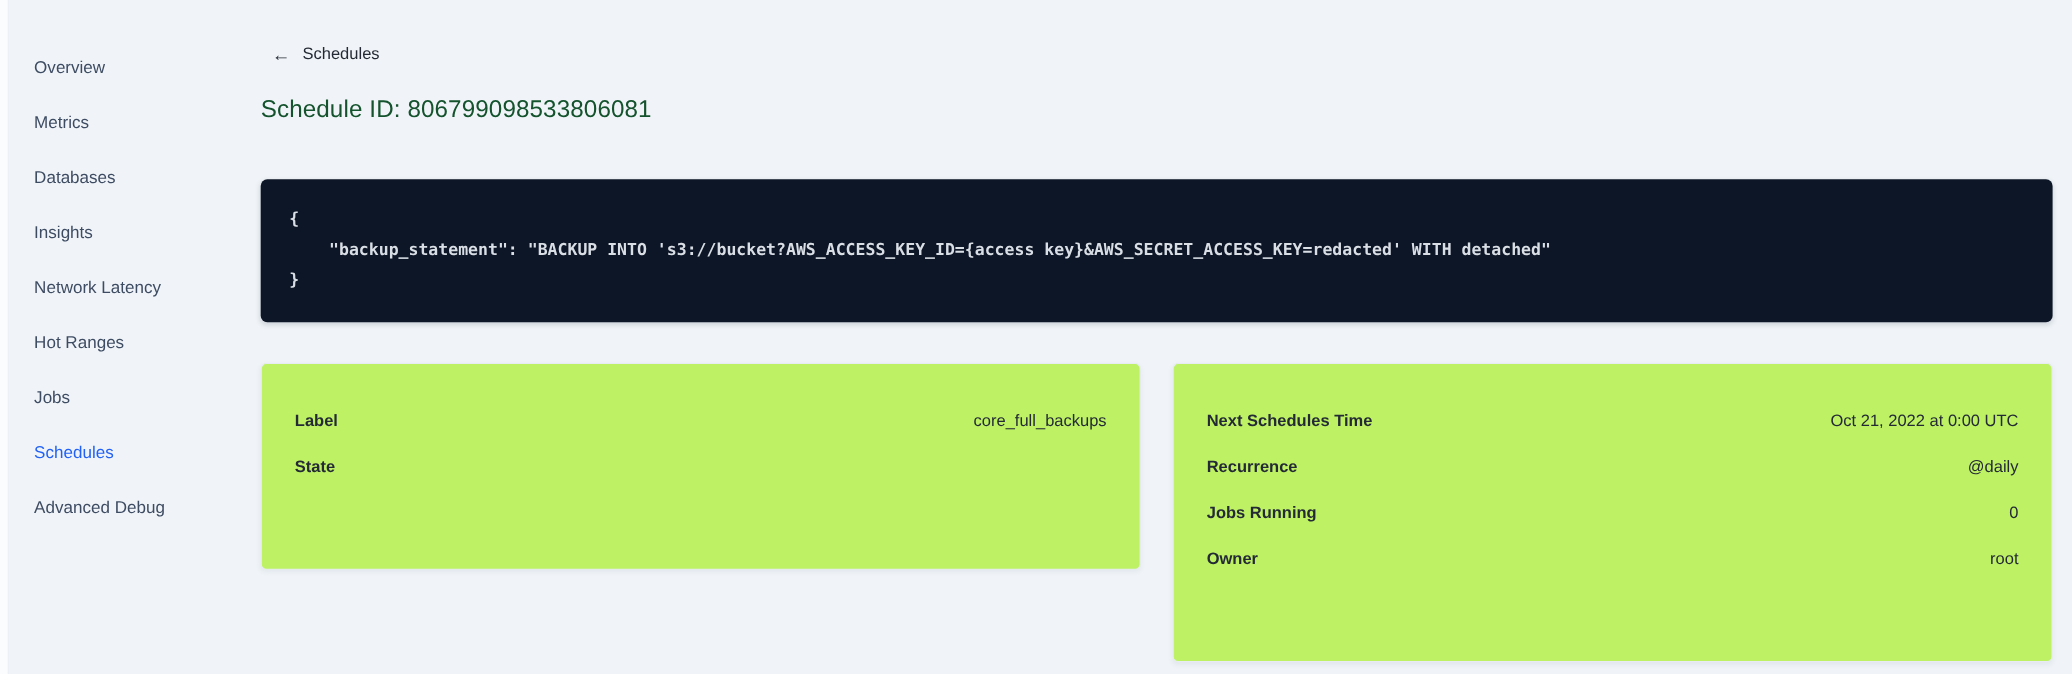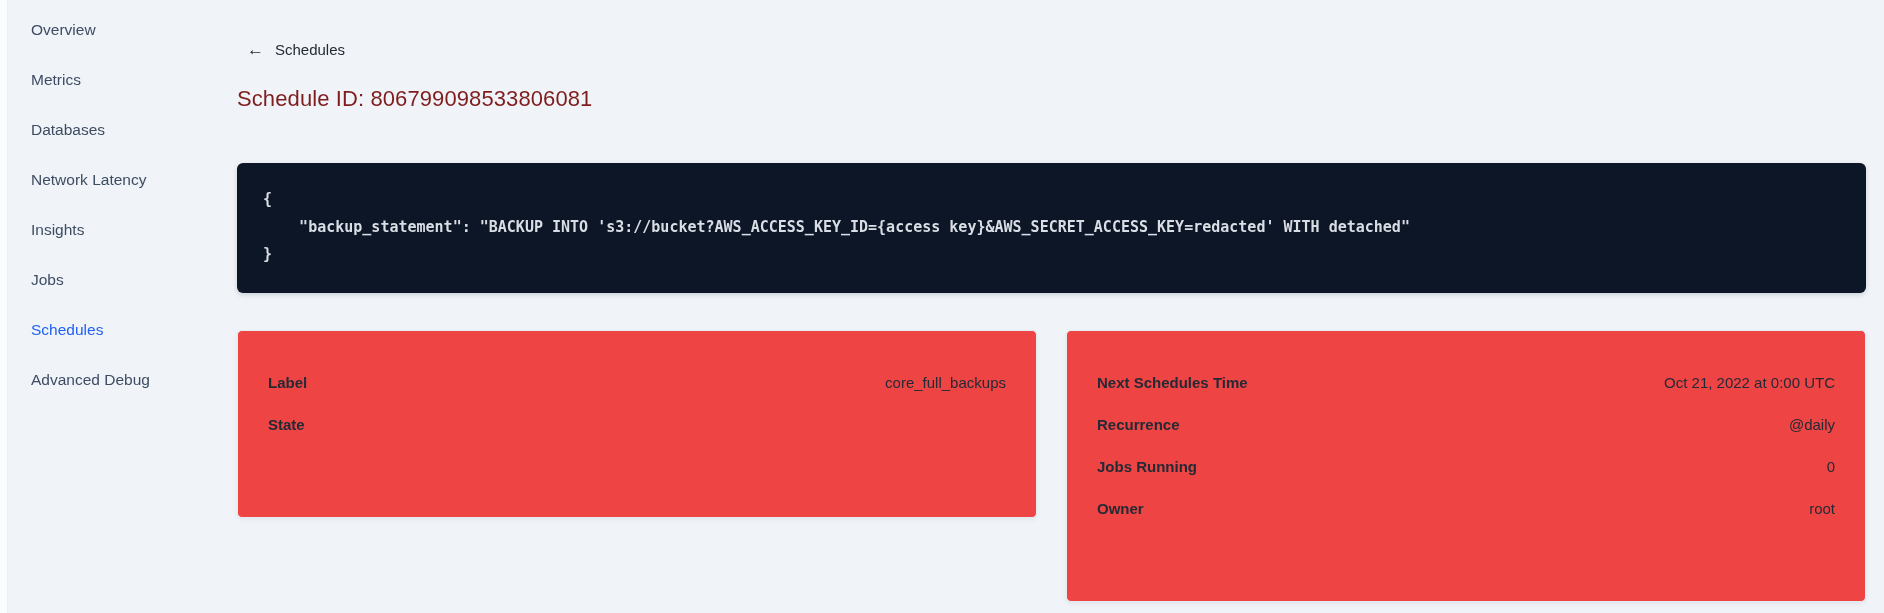--- a/index.html
+++ b/index.html
@@ -10,21 +10,21 @@
     overflow: hidden;
     position: relative;
     color: #242a35;
   }
   .left-edge-strip {
     position: absolute; left: 0; top: 0; width: 8px; height: 613px;
     background: #fbfcfe; border-right: 1px solid #eaeff5;
   }
   
   .sidebar {
-    position: absolute; left: 8px; top: 5px; width: 200px;
+    position: absolute; left: 8px; top: 37px; width: 200px;
     list-style: none;
   }
   .sidebar-item {
     height: 50px; display: flex; align-items: center;
     padding-left: 23px;
     font-size: 15.5px; color: #3e4c63;
     cursor: pointer; white-space: nowrap;
   }
   .sidebar-item.active { color: #2161f5; font-weight: 500; }
   
@@ -33,21 +33,21 @@
   }
   .back-link {
     position: absolute; left: 10px; top: 41px;
     display: flex; align-items: center; gap: 11px;
     font-size: 15px; color: #242a35; cursor: pointer;
     background: none; border: none; font-family: inherit;
   }
   .back-arrow { font-size: 17px; line-height: 1; color: #242a35; }
   .page-title {
     position: absolute; left: 0; top: 86px;
-    font-size: 22px; font-weight: 500; color: #7f1d1d;
+    font-size: 22px; font-weight: 500; color: #14532d;
     letter-spacing: 0.1px;
   }
   .code-block {
     position: absolute; left: 0; top: 163px;
     width: 1629px; height: 130px;
     background: #0d1626; border-radius: 6px;
     padding: 23px 26px;
     box-shadow: 0 2px 5px rgba(40,55,80,0.18);
   }
   .code-block pre {
@@ -56,21 +56,21 @@
     line-height: 27.5px;
     color: #d9dee5;
     white-space: pre;
   }
   
   .cards-row {
     position: absolute; left: 0; top: 330px; width: 1629px;
     display: flex; gap: 29px; align-items: flex-start;
   }
   .card {
-    width: 800px; background: #ef4444;
+    width: 800px; background: #bef264;
     border: 1px solid #e7ecf2; border-radius: 5px;
     box-shadow: 0 2px 5px rgba(60,75,100,0.07);
     padding: 30px 30px 0 30px;
   }
   .card.left  { height: 188px; }
   .card.right { height: 272px; }
   .detail-row {
     height: 42px; display: flex; align-items: center;
     justify-content: space-between;
   }
@@ -79,22 +79,23 @@
 </style>
 </head>
 <body>
 
 <div class="left-edge-strip"></div>
 
 <ul class="sidebar">
   <li class="sidebar-item">Overview</li>
   <li class="sidebar-item">Metrics</li>
   <li class="sidebar-item">Databases</li>
+  <li class="sidebar-item">Insights</li>
   <li class="sidebar-item">Network Latency</li>
-  <li class="sidebar-item">Insights</li>
+  <li class="sidebar-item">Hot Ranges</li>
   <li class="sidebar-item">Jobs</li>
   <li class="sidebar-item active">Schedules</li>
   <li class="sidebar-item">Advanced Debug</li>
 </ul>
 
 <div class="main">
 
   <button class="back-link">
     <span class="back-arrow">←</span>
     <span>Schedules</span>

